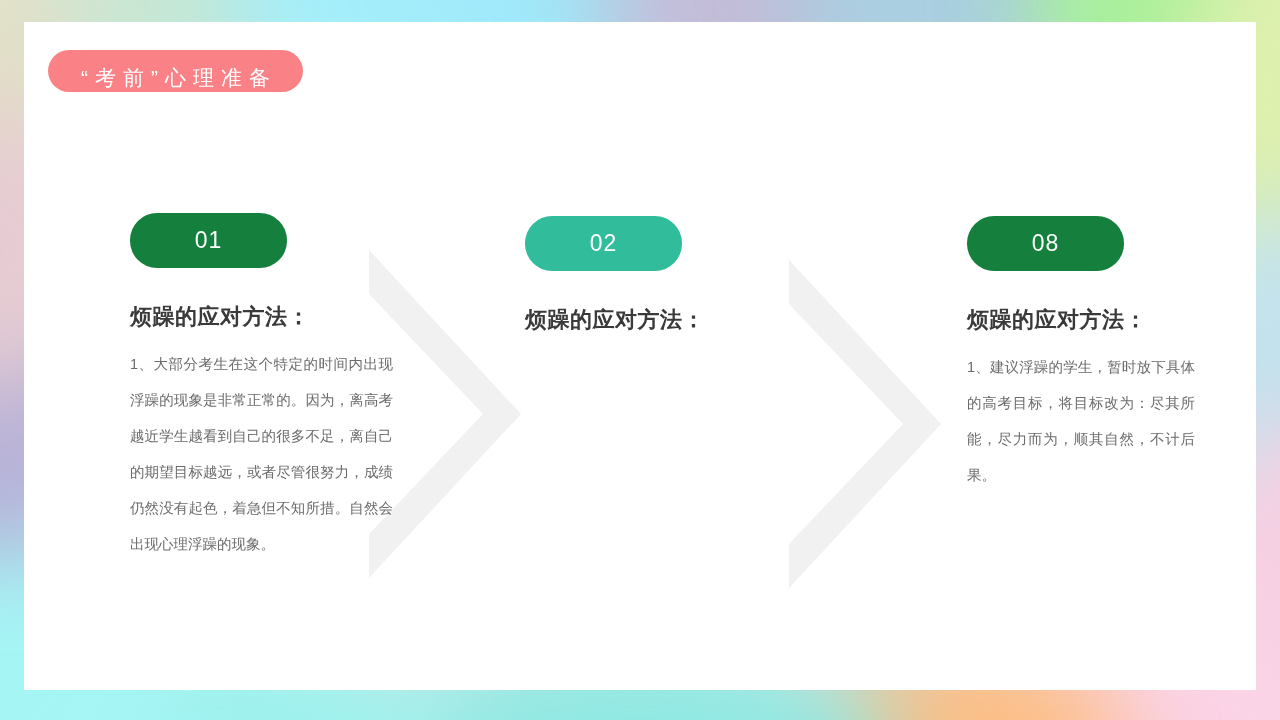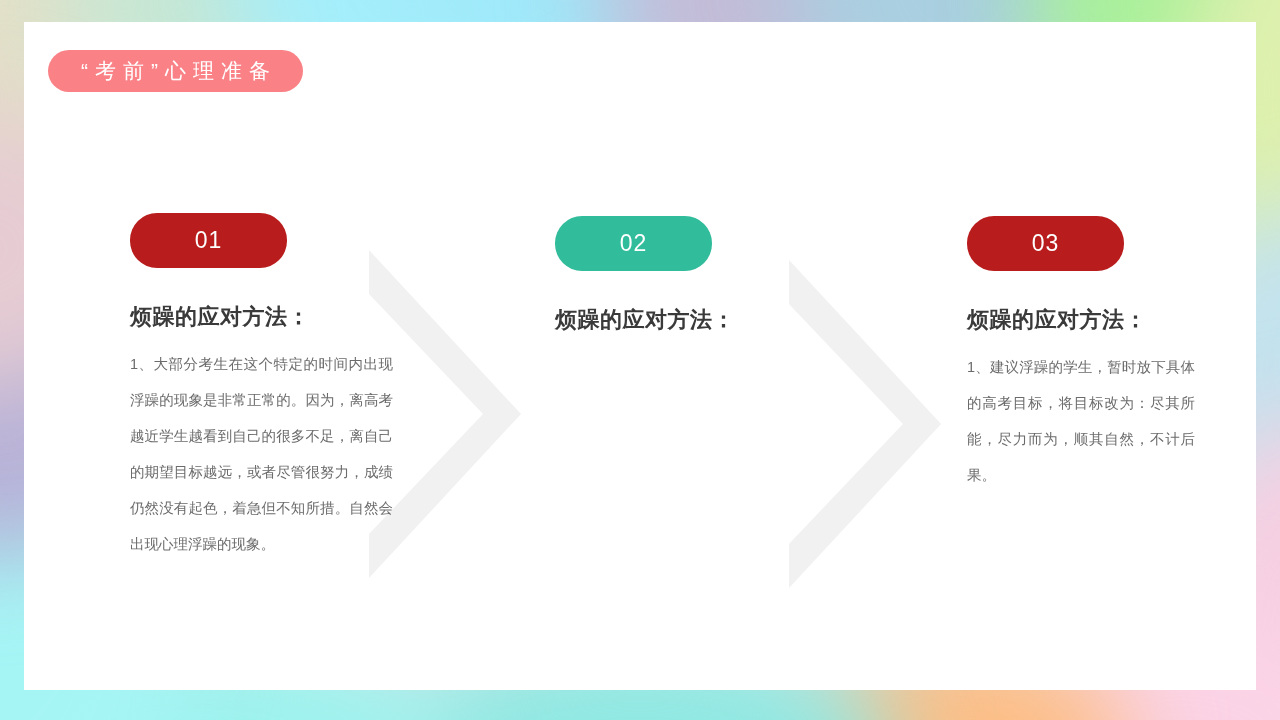--- a/index.html
+++ b/index.html
@@ -60,21 +60,21 @@
   
   #title-pill {
     position: absolute;
     left: 24px;
     top: 28px;
     height: 42px;
     padding: 0 26px;
     border-radius: 21px;
     background: #fa8287;
     display: flex;
-    align-items: center;
+    align-items: flex-end;
     justify-content: center;
   }
   #title-pill .title-text {
     color: #ffffff;
     font-size: 21px;
     letter-spacing: 7px;
     font-weight: 400;
     white-space: nowrap;
     text-indent: 7px;
   }
@@ -88,35 +88,35 @@
   #chevron-1 { left: 345px; top: 228px; width: 152px; height: 328px; }
   #chevron-2 { left: 765px; top: 238px; width: 152px; height: 328px; }
 
   
   .column {
     position: absolute;
     z-index: 4;
     width: 300px;
   }
   #column-1 { left: 106px; top: 191px; }
-  #column-2 { left: 531px; top: 194px; }
+  #column-2 { left: 501px; top: 194px; }
   #column-3 { left: 943px; top: 194px; }
 
   .num-badge {
     width: 157px;
     height: 55px;
     border-radius: 27px;
     display: flex;
     align-items: center;
     justify-content: center;
     color: #ffffff;
     font-size: 23px;
     letter-spacing: 1px;
   }
-  .num-badge.pink  { background: #b91c1c; }
+  .num-badge.pink  { background: #15803d; }
   .num-badge.green { background: #31bc9b; }
 
   .col-heading {
     margin-top: 34px;
     font-size: 22px;
     font-weight: bold;
     color: #3a3a3a;
     letter-spacing: 0.5px;
     font-family: Liberation Serif, serif;
   }
@@ -176,18 +176,18 @@
     <div class="col-heading">烦躁的应对方法：</div>
     <div class="col-body">1、大部分考生在这个特定的时间内出现浮躁的现象是非常正常的。因为，离高考越近学生越看到自己的很多不足，离自己的期望目标越远，或者尽管很努力，成绩仍然没有起色，着急但不知所措。自然会出现心理浮躁的现象。</div>
   </div>
 
   <div class="column" id="column-2">
     <div class="num-badge green">02</div>
     <div class="col-heading">烦躁的应对方法：</div>
   </div>
 
   <div class="column" id="column-3">
-    <div class="num-badge pink">03</div>
+    <div class="num-badge pink">08</div>
     <div class="col-heading">烦躁的应对方法：</div>
     <div class="col-body">1、建议浮躁的学生，暂时放下具体的高考目标，将目标改为：尽其所能，尽力而为，顺其自然，不计后果。</div>
   </div>
 
 </div>
 
 </body></html>

